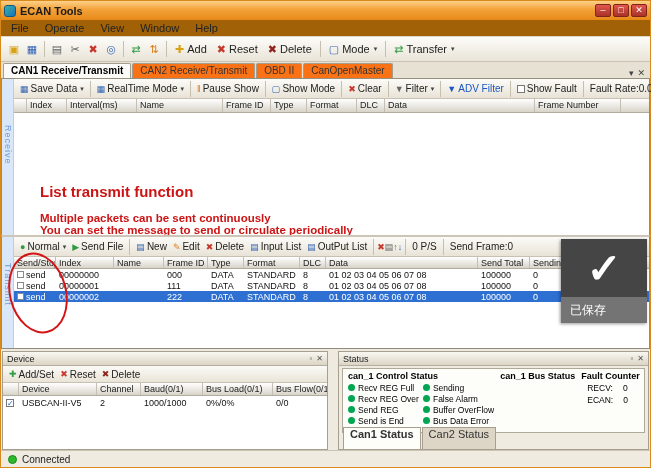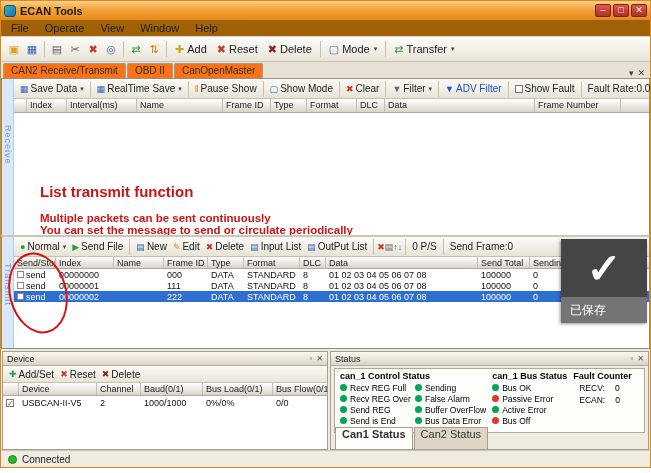--- a/index.html
+++ b/index.html
@@ -69,21 +69,21 @@
   .anno2{left:26px;top:99px;font-size:11.5px}
   .anno3{left:26px;top:111px;font-size:11.5px}
   .red-ellipse{position:absolute;left:8px;top:251px;width:58px;height:82px;border:2px solid #d41414;border-radius:50%;transform:rotate(-14deg);z-index:25;pointer-events:none}
 
   
   .saved{position:absolute;right:3px;top:238px;width:86px;height:84px;background:#454545;z-index:30;display:flex;flex-direction:column;box-shadow:-1px 1px 3px rgba(0,0,0,.4)}
   .saved-check{flex:1;display:flex;align-items:center;justify-content:center;color:#fff;font-size:42px;font-weight:bold}
   .saved-label{height:26px;background:#747474;color:#fff;font-size:12px;display:flex;align-items:center;padding-left:9px}
 
   
-  .bottom{height:101px;display:flex;gap:2px;padding:2px 1px 0;flex:none}
+  .bottom{height:101px;display:flex;gap:10px;padding:2px 1px 0;flex:none}
   .dock{background:#efebe1;border:1px solid #a69f8f;display:flex;flex-direction:column;min-width:0}
   .device-panel{width:326px;flex:none}
   .status-panel{flex:1}
   .panel-title{height:14px;background:linear-gradient(#f9f7f1,#dcd5c6);border-bottom:1px solid #b5aea0;font-size:9px;display:flex;align-items:center;padding:0 4px;color:#222;flex:none}
   .pt-icons{margin-left:auto;display:flex;gap:4px;font-size:8px;color:#555}
 
   .dev-toolbar{height:17px;display:flex;align-items:center;font-size:10px;background:linear-gradient(#fbfaf6,#e9e4d7);border-bottom:1px solid #c8c1b2;padding:0 3px;flex:none}
   .d0{width:16px}.d1{width:78px}.d2{width:44px}.d3{width:62px}.d4{width:70px}.d5{flex:1;border-right:none}
   .drow{display:flex;height:13px;font-size:9px;align-items:center;background:#fff;color:#111}
   .dev-body{flex:1;background:#fff}
@@ -160,20 +160,21 @@
     </span>
     <span class="sep"></span>
     <span class="tbl">
       <span class="ic-green">⇄</span>
       <span>Transfer</span>
       <span class="dd">▾</span>
     </span>
   </div>
 
   <div class="tabbar">
+    <span class="dtab active">CAN1 Receive/Transmit</span>
     <span class="dtab">CAN2 Receive/Transmit</span>
     <span class="dtab">OBD II</span>
     <span class="dtab">CanOpenMaster</span>
     <span class="tab-right">
       <span>▾</span>
       <span>✕</span>
     </span>
   </div>
 
   <div class="receive-panel">
@@ -183,21 +184,21 @@
     <div class="panel-main">
       <div class="sub-toolbar">
         <span class="sub-btn">
           <span class="sub-ic ic-blue">▦</span>
           <span>Save Data</span>
           <span class="dd">▾</span>
         </span>
         <span class="sep"></span>
         <span class="sub-btn">
           <span class="sub-ic ic-blue">▦</span>
-          <span>RealTime Save</span>
+          <span>RealTime Mode</span>
           <span class="dd">▾</span>
         </span>
         <span class="sep"></span>
         <span class="sub-btn">
           <span class="sub-ic ic-orange">‖</span>
           <span>Pause Show</span>
         </span>
         <span class="sep"></span>
         <span class="sub-btn">
           <span class="sub-ic ic-blue">▢</span>
@@ -462,38 +463,20 @@
                 </div>
               <div class="sitem">
                   <span class="led" data-state="green"></span>
                   <span>Bus Arbitrate</span>
                 </div>
             </div>
           </div>
         </div>
         <div class="sgroup">
           <div class="sg-title">can_1 Bus Status</div>
-          <div class="scol">
-            <div class="sitem">
-                <span class="led" data-state="green"></span>
-                <span>Bus OK</span>
-              </div>
-            <div class="sitem">
-                <span class="led" data-state="red"></span>
-                <span>Passive Error</span>
-              </div>
-            <div class="sitem">
-                <span class="led" data-state="green"></span>
-                <span>Active Error</span>
-              </div>
-            <div class="sitem">
-                <span class="led" data-state="red"></span>
-                <span>Bus Off</span>
-              </div>
-          </div>
         </div>
         <div class="sgroup">
           <div class="sg-title">Fault Counter</div>
           <div class="fault-row">
             <span>RECV:</span>
             <span>0</span>
           </div>
           <div class="fault-row">
             <span>ECAN:</span>
             <span>0</span>

